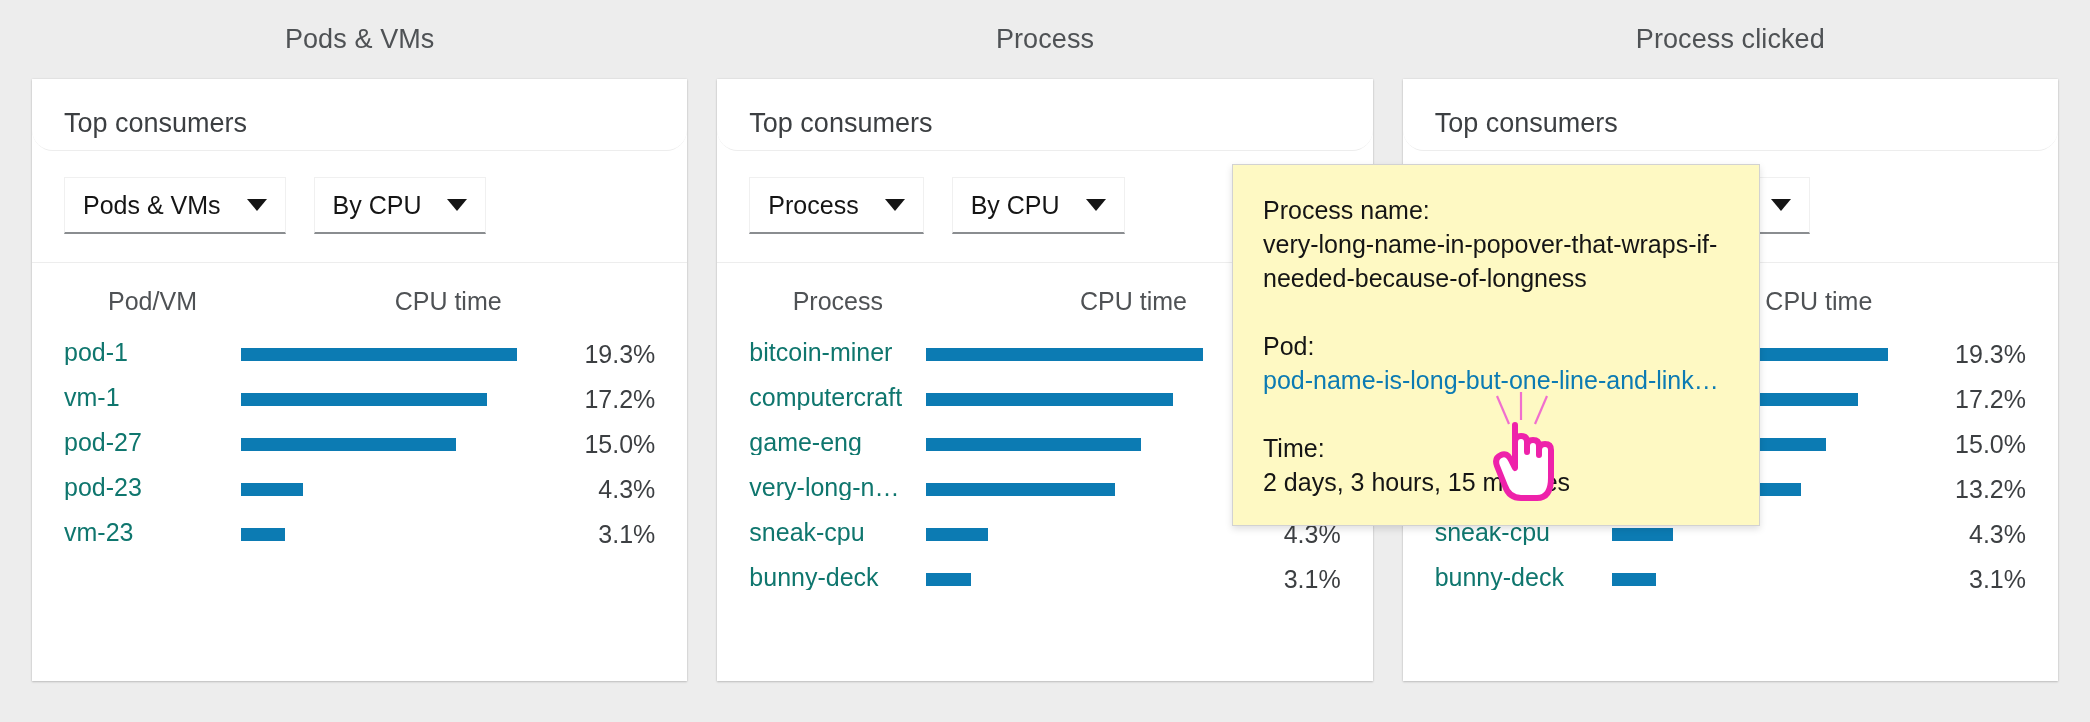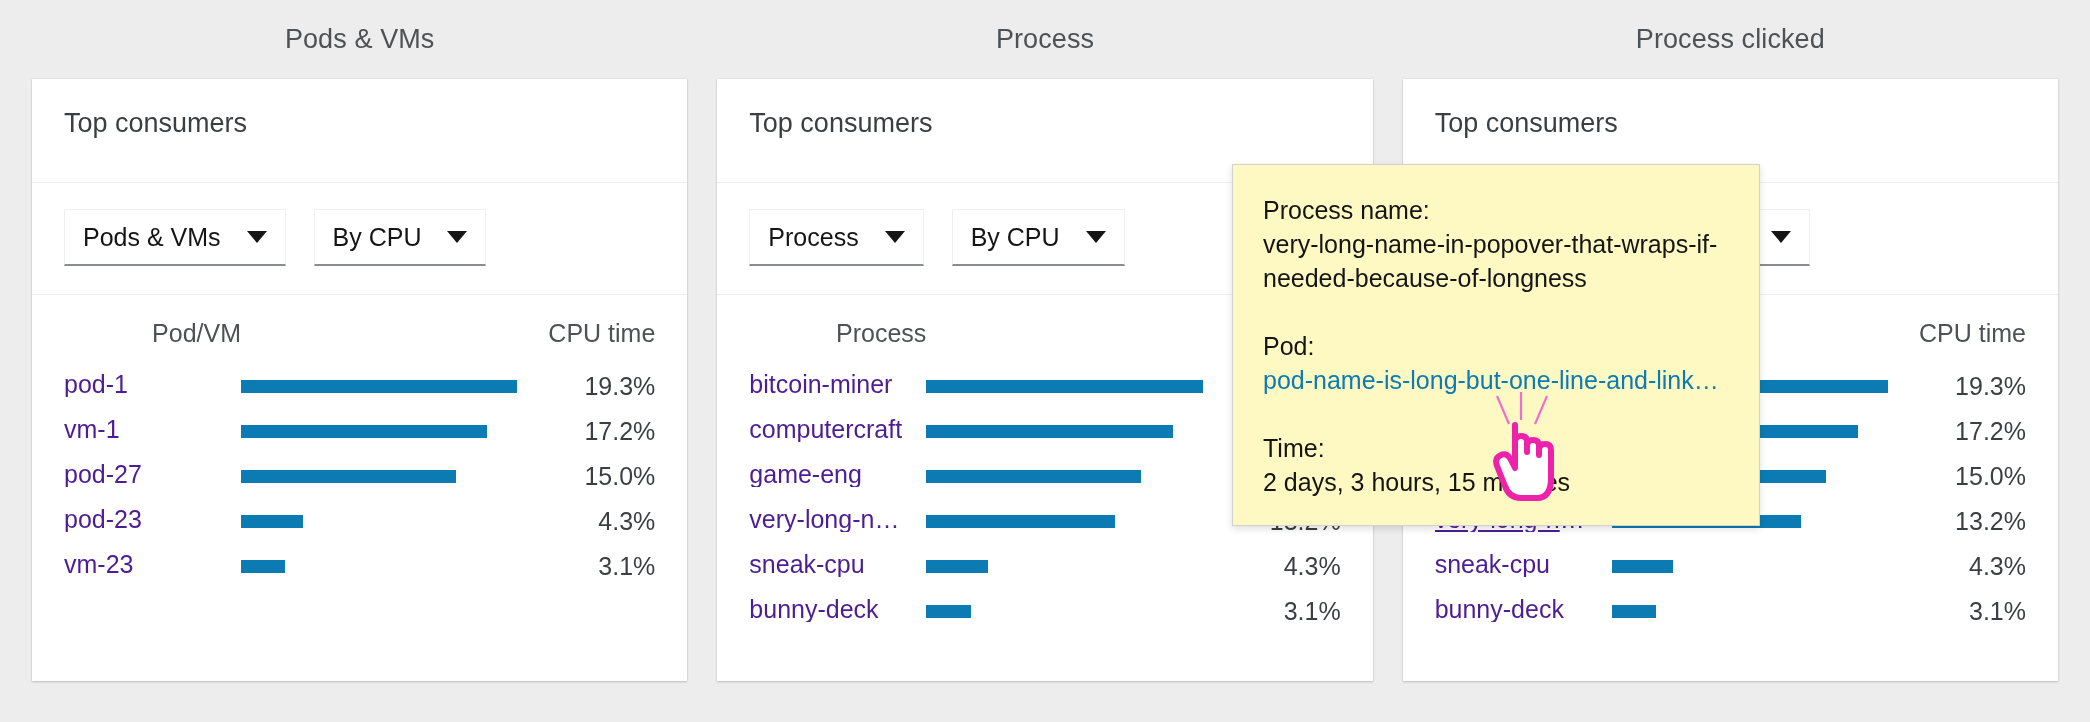--- a/index.html
+++ b/index.html
@@ -47,23 +47,24 @@
     box-shadow: 0 1px 2px rgba(3,3,3,.18), 0 0 2px rgba(3,3,3,.10);
     display: flex;
     flex-direction: column;
     height: 602px;
     box-sizing: border-box;
     position: relative;
   }
 
   .card-header {
     padding: 28px 32px 0 32px;
-    height: 104px;
+    height: 72px;
     box-sizing: border-box;
     border-bottom: 1px solid #ededed;
+    border-radius: 21px;
   }
   .card-title {
     font-size: 27px;
     color: #3c3f42;
     line-height: 1.2;
   }
 
   .card-toolbar {
     padding: 26px 32px 26px 32px;
     display: flex;
@@ -107,41 +108,41 @@
     flex: 1 1 auto;
     overflow: hidden;
   }
 
   .table {
     width: 100%;
     border-collapse: collapse;
     table-layout: fixed;
   }
   .table th {
-    text-align: right;
+    text-align: center;
     font-weight: normal;
     font-size: 25px;
     color: #4f5255;
     padding: 0 0 26px 0;
     line-height: 1;
     white-space: nowrap;
   }
   .col-name  { width: 177px; }
   .col-bar   { width: auto; }
   .col-pct   { width: 124px; }
 
   .table td {
     padding: 0 0 17px 0;
     vertical-align: middle;
     line-height: 1;
   }
 
   .row-link {
     font-size: 25px;
-    color: #4c1d95;
+    color: #0f766e;
     text-decoration: none;
     white-space: nowrap;
     overflow: hidden;
     text-overflow: ellipsis;
     display: inline-block;
     max-width: 160px;
     cursor: pointer;
   }
   .row-link.active {
     text-decoration: underline;

